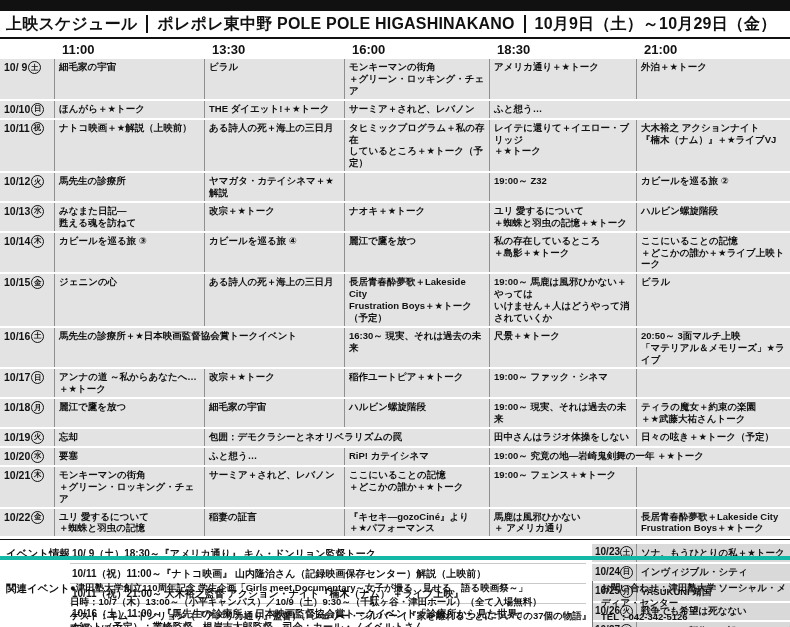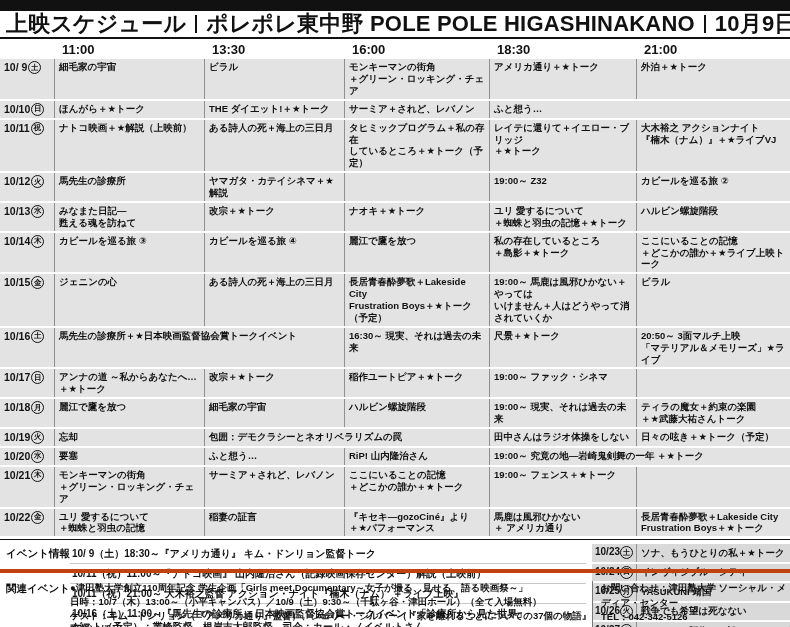--- a/index.html
+++ b/index.html
@@ -2,21 +2,21 @@
 <html><head>
 <meta charset="utf-8">
 <style>
   html,body{margin:0;padding:0;background:#ffffff;}
   body{width:790px;height:627px;overflow:hidden;
        font-family:"Liberation Sans","DejaVu Sans",sans-serif;
        color:#111;-webkit-font-smoothing:antialiased;}
   .page{position:relative;width:790px;height:627px;background:#fff;}
   .topbar{height:11px;background:#111;}
   .titlebar{display:flex;align-items:center;height:26px;
-            font-weight:bold;font-size:22px;letter-spacing:.2px;
+            font-weight:bold;font-size:16px;letter-spacing:.2px;
             border-bottom:2px solid #111;padding:0 6px;white-space:nowrap;}
   .titlebar .vsep{width:2px;height:18px;background:#111;margin:0 9px;flex:0 0 auto;}
   .grid6{display:grid;grid-template-columns:54px 150px 140px 145px 147px 154px;}
   .times{height:17px;align-items:end;font-weight:bold;font-size:13px;margin:1px 0 2px 4px;}
   .times .t{padding-left:4px;}
   .sched{display:flex;flex-direction:column;gap:2px;}
   .srow{background:#e3e3e3;}
   .cell{font-size:9.5px;font-weight:bold;line-height:1.25;padding:2px 3px 2px 4px;
         white-space:pre-line;border-left:1px solid #8f8f8f;}
   .datecell{border-left:none;font-size:10.5px;font-weight:bold;padding:2px 1px 2px 4px;
@@ -30,22 +30,22 @@
   .events-label{width:64px;font-size:10.5px;font-weight:bold;padding-top:3px;flex:0 0 auto;}
   .event-list{flex:1;}
   .event-item{font-size:10px;font-weight:bold;line-height:1.3;padding:3px 0 3px 2px;
               border-bottom:1px solid #c9c9c9;white-space:pre-line;}
   .event-item:last-child{border-bottom:1px solid #777;}
   .sidebar{width:198px;flex:0 0 auto;padding-top:4px;box-sizing:border-box;}
   .laterows{display:flex;flex-direction:column;gap:2px;}
   .lrow{display:grid;grid-template-columns:44px 1fr;background:#d9d9d9;}
   .ldate{font-size:10px;font-weight:bold;padding:2px 1px 2px 3px;display:flex;gap:0;align-items:flex-start;white-space:nowrap;}
   .ltext{font-size:9.5px;font-weight:bold;padding:2.5px 2px 2px 4px;border-left:1px solid #8f8f8f;white-space:nowrap;}
-  .bottom{position:absolute;left:0;right:0;bottom:0;border-top:4px solid #c2410c;
-          display:flex;padding-top:8px;height:46px;}
+  .bottom{position:absolute;left:0;right:0;bottom:0;border-top:4px solid #14b8a6;
+          display:flex;padding-top:21px;height:46px;}
   .related{width:592px;display:flex;box-sizing:border-box;padding-left:6px;}
   .related-label{width:64px;font-size:10.5px;font-weight:bold;flex:0 0 auto;padding-top:1px;}
   .related-lines{flex:1;font-size:9.5px;font-weight:bold;line-height:1.45;}
   .contact{flex:1;border-left:1px solid #777;padding-left:8px;
            font-size:9.5px;font-weight:bold;line-height:1.55;}
 </style>
 </head>
 <body>
 
 <div class="page">
@@ -201,21 +201,21 @@
         <div class="cell">田中さんはラジオ体操をしない</div>
         <div class="cell">日々の呟き＋★トーク（予定）</div>
       </div>
       <div class="srow grid6" style="background: rgb(227, 227, 227);">
         <div class="datecell">
           <span>10/20</span>
           <span class="daycircle">水</span>
         </div>
         <div class="cell">要塞</div>
         <div class="cell">ふと想う…</div>
-        <div class="cell">RiP! 山内隆治さん</div>
+        <div class="cell">RiP! カテイシネマ</div>
         <div class="cell" style="grid-column: span 2;">19:00～ 究竟の地―岩崎鬼剣舞の一年 ＋★トーク</div>
       </div>
       <div class="srow grid6" style="background: rgb(227, 227, 227);">
         <div class="datecell">
           <span>10/21</span>
           <span class="daycircle">木</span>
         </div>
         <div class="cell">モンキーマンの街角
 ＋グリーン・ロッキング・チェア</div>
         <div class="cell">サーミア＋されど、レバノン</div>

